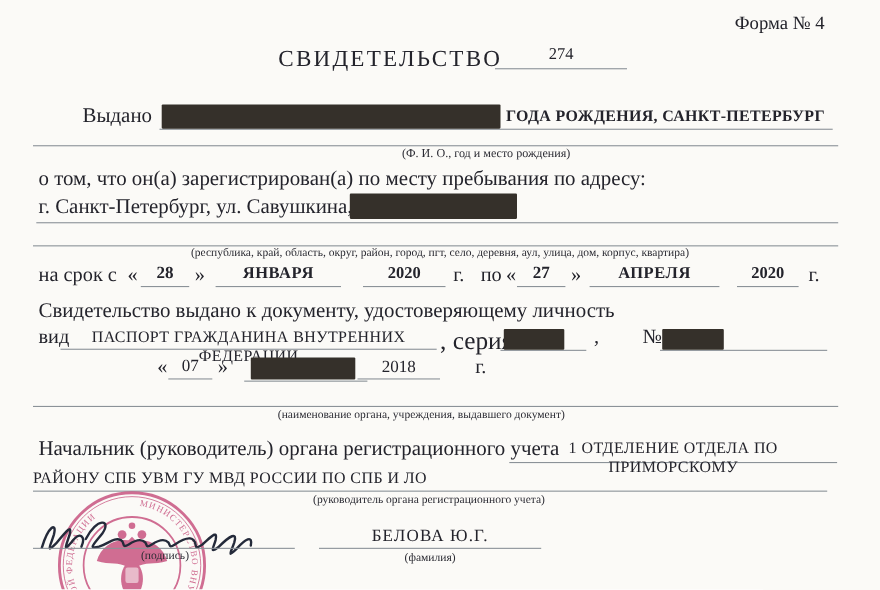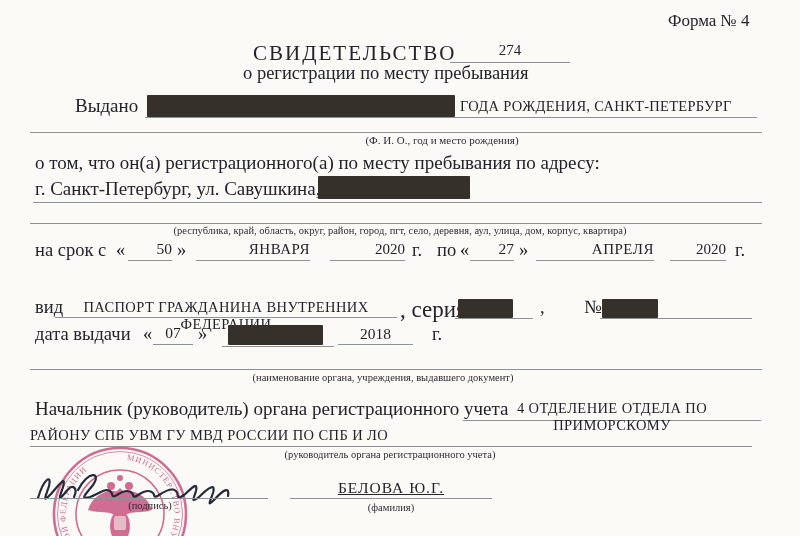--- a/index.html
+++ b/index.html
@@ -9,93 +9,92 @@
     position:relative; width:800px; height:536px; overflow:hidden;
     background:#fbfaf7;
   }
   .abs { position:absolute; white-space:nowrap; }
   .rule { position:absolute; height:0; border-top:1px solid #8b9298; }
   .redaction { position:absolute; background:#35302a; border-radius:1px; }
   .caption { position:absolute; font-size:11px; color:#2c2c34; text-align:center; white-space:nowrap; }
   .body-text { font-size:19px; }
   .caps { font-size:14.5px; letter-spacing:0.4px; }
   .cell { position:absolute; text-align:center; border-bottom:1px solid #8b9298; }
-  .bold { font-weight:normal;text-align:right; }
+  .bold { font-weight:bold; }
   .stamp-svg, .sign-svg { position:absolute; }
 </style>
 </head>
 <body>
 
 <div class="page">
 
   <div class="abs" style="top:11px; left:668px; font-size:17px;">Форма № 4</div>
 
   <div class="abs" style="top:41px; left:253px; font-size:21px; letter-spacing:2px;">СВИДЕТЕЛЬСТВО</div>
 
   <div class="cell" style="top:42px; left:450px; width:120px; height:21px; font-size:15px;">274</div>
 
-  <div class="abs" style="top:63px; left:243px; font-size:18.5px;">о регистрации по месту пребывания</div>
 
   <div class="abs body-text" style="top:95px; left:75px;">Выдано</div>
   <div class="rule" style="top:117px; left:145px; width:612px;"></div>
   <div class="redaction" style="top:95px; left:147px; width:308px; height:22px;"></div>
   <div class="abs bold" style="top:98px; left:460px; font-size:14.5px; letter-spacing:0.3px;">ГОДА РОЖДЕНИЯ, САНКТ-ПЕТЕРБУРГ</div>
 
   <div class="rule" style="top:132px; left:30px; width:732px;"></div>
   <div class="caption" style="top:134px; left:112px; width:660px;">(Ф. И. О., год и место рождения)</div>
 
-  <div class="abs body-text" style="top:152px; left:35px;">о том, что он(а) регистрационного(а) по месту пребывания по адресу:</div>
+  <div class="abs body-text" style="top:152px; left:35px;">о том, что он(а) зарегистрирован(а) по месту пребывания по адресу:</div>
 
   <div class="abs body-text" style="top:178px; left:35px;">г. Санкт-Петербург, ул. Савушкина, дом</div>
   <div class="redaction" style="top:176px; left:318px; width:152px; height:23px;"></div>
   <div class="rule" style="top:202px; left:33px; width:729px;"></div>
 
   <div class="rule" style="top:223px; left:30px; width:732px;"></div>
   <div class="caption" style="top:225px; left:50px; width:700px; font-size:10.5px;">(республика, край, область, округ, район, город, пгт, село, деревня, аул, улица, дом, корпус, квартира)</div>
 
   <div class="abs" style="top:240px; left:35px; font-size:18.5px;">на срок с</div>
   <div class="abs" style="top:240px; left:116px; font-size:18.5px;">«</div>
-  <div class="cell bold" style="top:240px; left:128px; width:44px; height:21px; font-size:15.5px;">50</div>
+  <div class="cell bold" style="top:240px; left:128px; width:44px; height:21px; font-size:15.5px;">28</div>
   <div class="abs" style="top:240px; left:177px; font-size:18.5px;">»</div>
   <div class="cell bold" style="top:241px; left:196px; width:114px; height:20px; font-size:15px; letter-spacing:0.5px;">ЯНВАРЯ</div>
   <div class="cell bold" style="top:241px; left:330px; width:75px; height:20px; font-size:15px;">2020</div>
   <div class="abs" style="top:240px; left:412px; font-size:18.5px;">г.</div>
   <div class="abs" style="top:240px; left:437px; font-size:18.5px;">по</div>
   <div class="abs" style="top:240px; left:460px; font-size:18.5px;">«</div>
   <div class="cell bold" style="top:240px; left:470px; width:44px; height:21px; font-size:15.5px;">27</div>
   <div class="abs" style="top:240px; left:519px; font-size:18.5px;">»</div>
   <div class="cell bold" style="top:241px; left:536px; width:118px; height:20px; font-size:15px; letter-spacing:0.5px;">АПРЕЛЯ</div>
   <div class="cell bold" style="top:241px; left:670px; width:56px; height:20px; font-size:15px;">2020</div>
   <div class="abs" style="top:240px; left:735px; font-size:18.5px;">г.</div>
 
+  <div class="abs body-text" style="top:272px; left:35px;">Свидетельство выдано к документу, удостоверяющему личность</div>
 
   <div class="abs" style="top:297px; left:35px; font-size:18.5px;">вид</div>
   <div class="cell caps" style="top:299px; left:55px; width:342px; height:19px;">ПАСПОРТ ГРАЖДАНИНА ВНУТРЕННИХ ФЕДЕРАЦИИ</div>
   <div class="abs" style="top:297px; left:400px; font-size:23px;">, серия</div>
   <div class="rule" style="top:318px; left:455px; width:78px;"></div>
   <div class="redaction" style="top:299px; left:458px; width:55px; height:19px;"></div>
   <div class="abs" style="top:297px; left:540px; font-size:18.5px;">,</div>
   <div class="abs" style="top:297px; left:584px; font-size:18.5px;">№</div>
   <div class="rule" style="top:318px; left:600px; width:152px;"></div>
   <div class="redaction" style="top:299px; left:602px; width:56px; height:19px;"></div>
 
-  <div class="abs" style="top:324px; left:35px; font-size:18.5px;">дата выдачи</div>
   <div class="abs" style="top:324px; left:143px; font-size:18.5px;">«</div>
   <div class="cell" style="top:324px; left:153px; width:40px; height:21px; font-size:15.5px;">07</div>
   <div class="abs" style="top:324px; left:198px; font-size:18.5px;">»</div>
   <div class="rule" style="top:346px; left:222px; width:112px;"></div>
   <div class="redaction" style="top:325px; left:228px; width:95px; height:20px;"></div>
-  <div class="cell" style="top:325px; left:338px; width:75px; height:20px; font-size:15.5px;">2018</div>
+  <div class="cell" style="top:325px; left:325px; width:75px; height:20px; font-size:15.5px;">2018</div>
   <div class="abs" style="top:324px; left:432px; font-size:18.5px;">г.</div>
 
   <div class="rule" style="top:369px; left:30px; width:732px; border-top-width:1.5px;"></div>
   <div class="caption" style="top:372px; left:83px; width:600px; font-size:10.5px;">(наименование органа, учреждения, выдавшего документ)</div>
 
   <div class="abs body-text" style="top:398px; left:35px;">Начальник (руководитель) органа регистрационного учета</div>
-  <div class="cell caps" style="top:400px; left:463px; width:298px; height:21px;">4 ОТДЕЛЕНИЕ ОТДЕЛА  ПО ПРИМОРСКОМУ</div>
+  <div class="cell caps" style="top:400px; left:463px; width:298px; height:21px;">1 ОТДЕЛЕНИЕ ОТДЕЛА  ПО ПРИМОРСКОМУ</div>
   <div class="abs caps" style="top:427px; left:30px;">РАЙОНУ СПБ УВМ  ГУ  МВД РОССИИ  ПО СПБ  И  ЛО</div>
   <div class="rule" style="top:446px; left:30px; width:722px;"></div>
   <div class="caption" style="top:449px; left:90px; width:600px; font-size:10.5px;">(руководитель органа регистрационного учета)</div>
 
   <svg class="stamp-svg" style="left:50px; top:444px; opacity:0.82;" width="140" height="140" viewBox="0 0 140 140">
     <defs>
       <path id="ringPath" d="M 70,15.5 a 54.5,54.5 0 1,1 -0.01,0" fill="none"></path>
       <path id="bottomPath" d="M 22,85 a 52,52 0 0,0 96,0" fill="none"></path>
     </defs>
     <circle cx="70" cy="70" r="66" fill="none" stroke="#c64f7c" stroke-width="2.6"></circle>
@@ -123,16 +122,16 @@
   <svg class="sign-svg" style="left:32px; top:466px;" width="212" height="44" viewBox="0 0 212 44">
     <path d="M6 32 C12 12 20 8 17 20 C14 30 9 38 19 28 C29 16 34 10 31 21 C28 30 25 36 33 27 C41 16 46 22 42 31
              M46 24 C56 4 70 6 61 19 C54 28 47 34 58 31 C67 28 72 22 78 25 C82 27 78 33 85 29
              C91 25 96 23 100 27 C102 29 100 33 106 29 C112 25 117 23 121 27 C123 29 121 33 127 29
              C133 25 140 21 144 25 C148 29 143 35 152 29 C160 22 166 15 164 25 C162 32 158 38 167 31
              C177 21 184 17 181 27 C178 36 174 42 183 33 C191 24 198 20 196 30" fill="none" stroke="#242a3a" stroke-width="2.2" stroke-linecap="round"></path>
   </svg>
   <div class="rule" style="top:498px; left:30px; width:238px;"></div>
   <div class="caption" style="top:500px; left:100px; width:100px; font-size:10.5px;">(подпись)</div>
 
-  <div class="cell" style="top:479px; left:290px; width:202px; height:20px; font-size:15.5px; letter-spacing:1px;text-decoration:underline;">БЕЛОВА  Ю.Г.</div>
+  <div class="cell" style="top:479px; left:290px; width:202px; height:20px; font-size:15.5px; letter-spacing:1px;">БЕЛОВА  Ю.Г.</div>
   <div class="caption" style="top:502px; left:290px; width:202px; font-size:10.5px;">(фамилия)</div>
 
 </div>
 
 </body></html>

